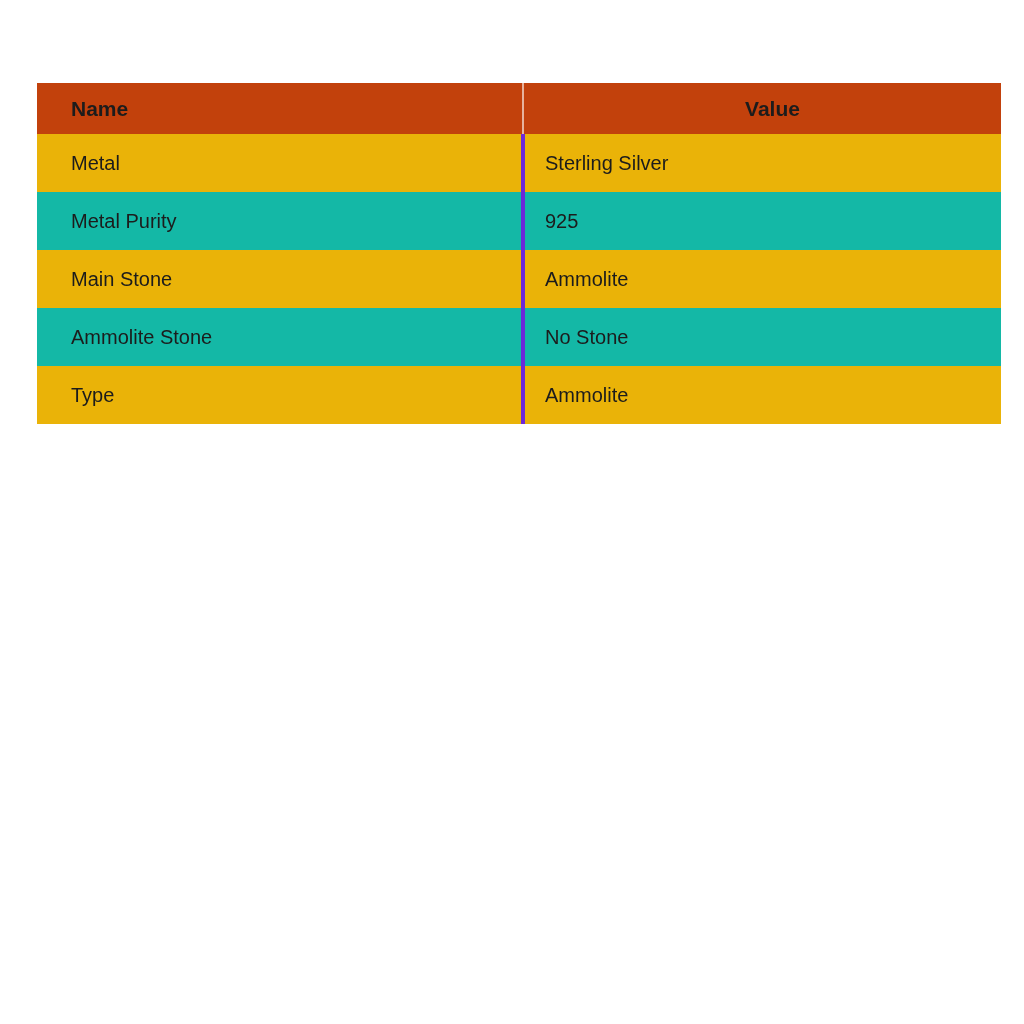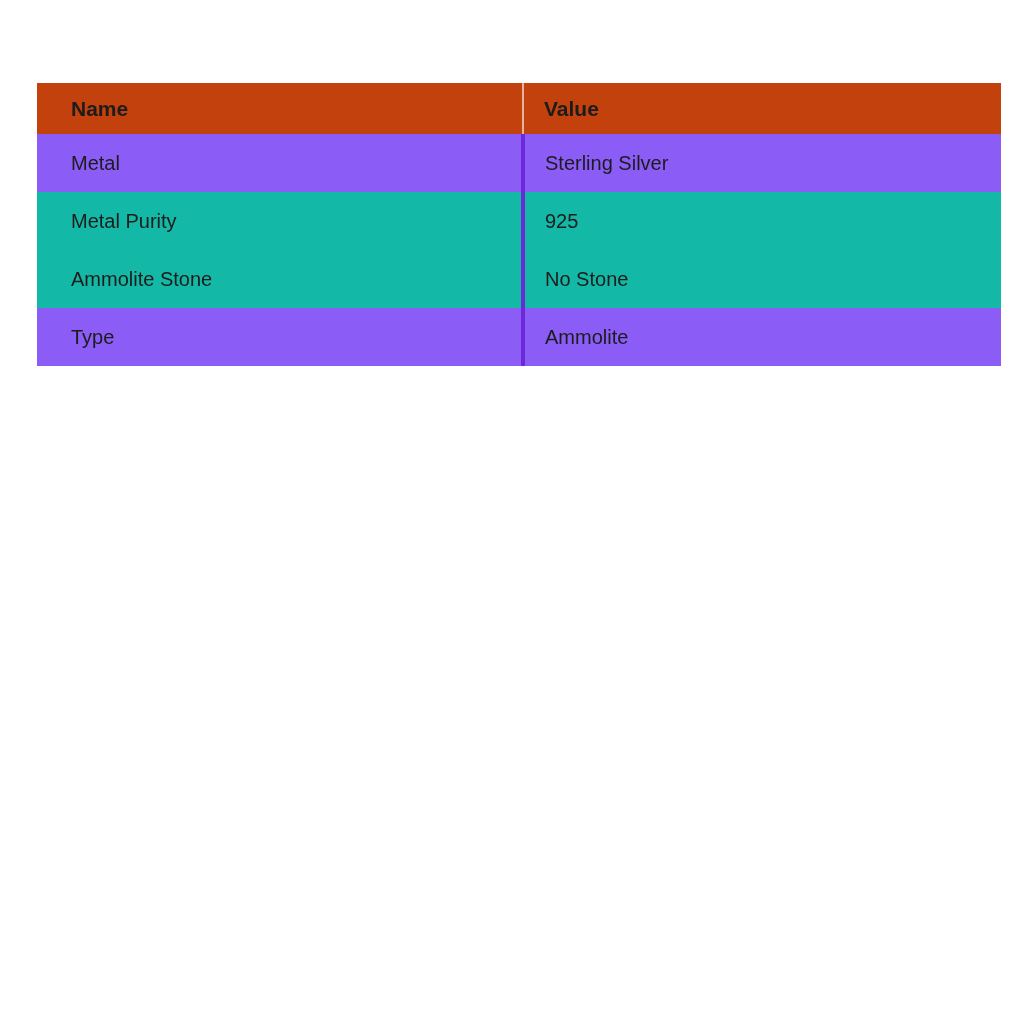--- a/index.html
+++ b/index.html
@@ -26,28 +26,29 @@
     height: 51px;
     text-align: left;
     vertical-align: middle;
     font-size: 21px;
     font-weight: 600;
     padding: 0 0 0 34px;
   }
   .attr-table th.value-cell {
     padding-left: 20px;
     border-left: 2px solid rgba(255,255,255,0.6);
+    text-align: center;
   }
   .attr-table td {
     height: 58px;
     vertical-align: middle;
     font-size: 20px;
     font-weight: 400;
     padding: 0 0 0 34px;
-    background: #8b5cf6;
+    background: #eab308;
   }
   .attr-table td.value-cell {
     padding-left: 20px;
     border-left: 4px solid #6d28d9;
   }
   .attr-table tr.alt td {
     background: #14b8a6;
   }
 </style>
 </head>
@@ -66,20 +67,24 @@
   </thead>
   <tbody>
     <tr>
       <td class="name-cell">Metal</td>
       <td class="value-cell">Sterling Silver</td>
     </tr>
     <tr class="alt">
       <td class="name-cell">Metal Purity</td>
       <td class="value-cell">925</td>
     </tr>
+    <tr>
+      <td class="name-cell">Main Stone</td>
+      <td class="value-cell">Ammolite</td>
+    </tr>
     <tr class="alt">
       <td class="name-cell">Ammolite Stone</td>
       <td class="value-cell">No Stone</td>
     </tr>
     <tr>
       <td class="name-cell">Type</td>
       <td class="value-cell">Ammolite</td>
     </tr>
   </tbody>
 </table>

